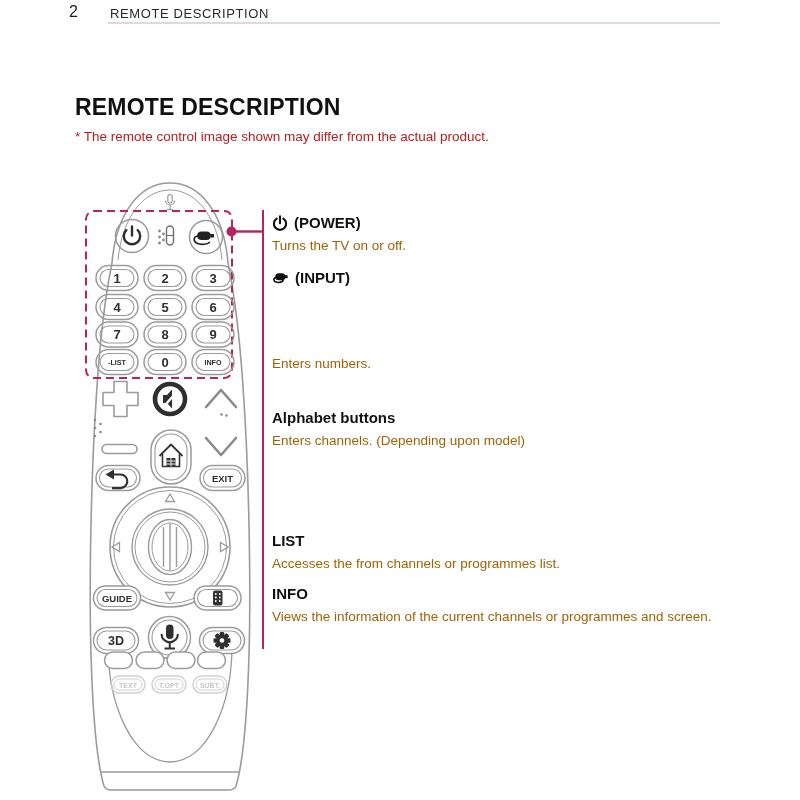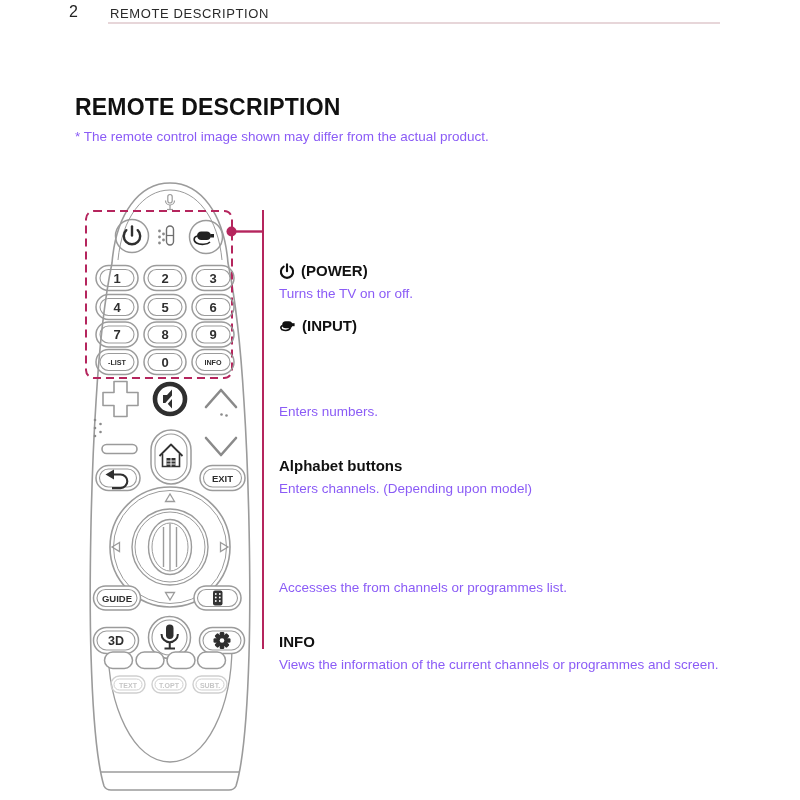--- a/index.html
+++ b/index.html
@@ -7,26 +7,26 @@
     width:800px;height:800px;background:#ffffff;position:relative;
     font-family:"Liberation Sans", sans-serif;color:#1d1d1b;overflow:hidden;
   }
   .abs{position:absolute;}
   
   .pgnum{left:69px;top:3px;font-size:16px;color:#222;}
   .crumb{left:110px;top:6px;font-size:13px;letter-spacing:.6px;color:#2a2a2a;}
   .hrule{left:108px;top:22px;width:612px;height:2px;background:#e7d6d9;}
   
   .title{left:75px;top:94px;font-size:23px;font-weight:bold;letter-spacing:.2px;color:#111;}
-  .note{left:75px;top:129px;font-size:13.5px;color:#8b5cf6;}
+  .note{left:75px;top:129px;font-size:13.5px;color:#b91c1c;}
   
   .col{left:271px;top:0;width:508px;height:800px;}
-  .sec{position:absolute;left:8px;width:505px;margin-top:48px;}
+  .sec{position:absolute;left:1px;width:505px;}
   .sec .h{font-size:15px;font-weight:bold;color:#111;display:flex;align-items:center;gap:6px;margin-bottom:5px;line-height:19px;}
-  .sec .b{font-size:13.5px;line-height:18px;color:#8b5cf6;}
+  .sec .b{font-size:13.5px;line-height:18px;color:#a16207;}
   .hang{padding-left:13px;text-indent:-13px;}
   .ic{display:inline-block;vertical-align:-2px;}
   .ic-power{stroke:#111;stroke-width:2.1;fill:none;stroke-linecap:round;}
   .dashbar{display:inline-block;width:16px;height:5px;background:#111;border-radius:1px;vertical-align:2px;}
   .dashbar.sm{width:14px;height:4px;}
   
   .vline{left:262px;top:210px;width:2.4px;height:439px;background:#b5255d;}
   
   .remote{left:75px;top:175px;}
   svg text{font-family:"Liberation Sans", sans-serif;}
@@ -343,20 +343,23 @@
 
   <div class="sec" style="top:408px">
     <div class="h">
         <span>Alphabet buttons</span>
       </div>
     <div class="b">Enters channels. (Depending upon model)</div>
   </div>
 
 
   <div class="sec" style="top:531px">
+    <div class="h">
+        <span>LIST</span>
+      </div>
     <div class="b">Accesses the from channels or programmes list.</div>
   </div>
 
   <div class="sec" style="top:584px;width:470px">
     <div class="h">
         <span>INFO</span>
       </div>
     <div class="b">Views the information of the current channels or programmes and screen.</div>
   </div>
 

